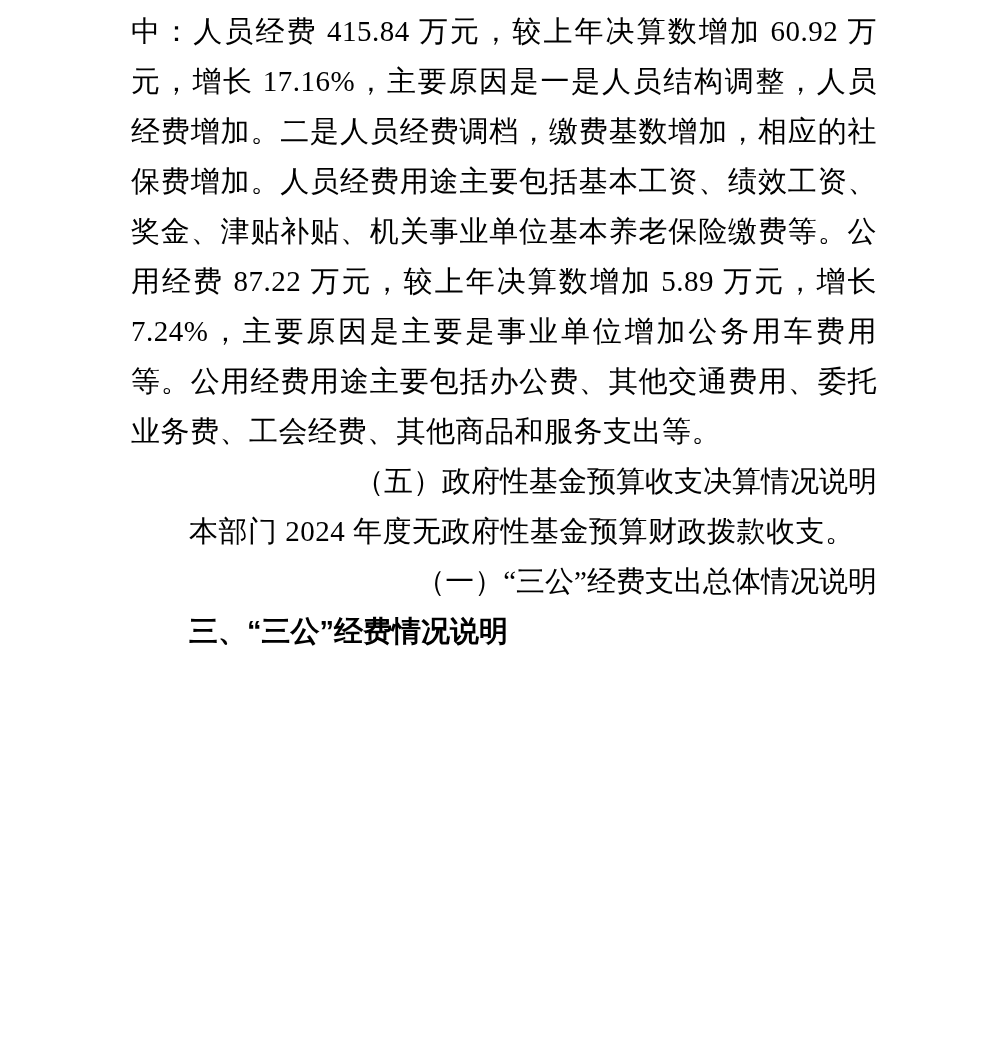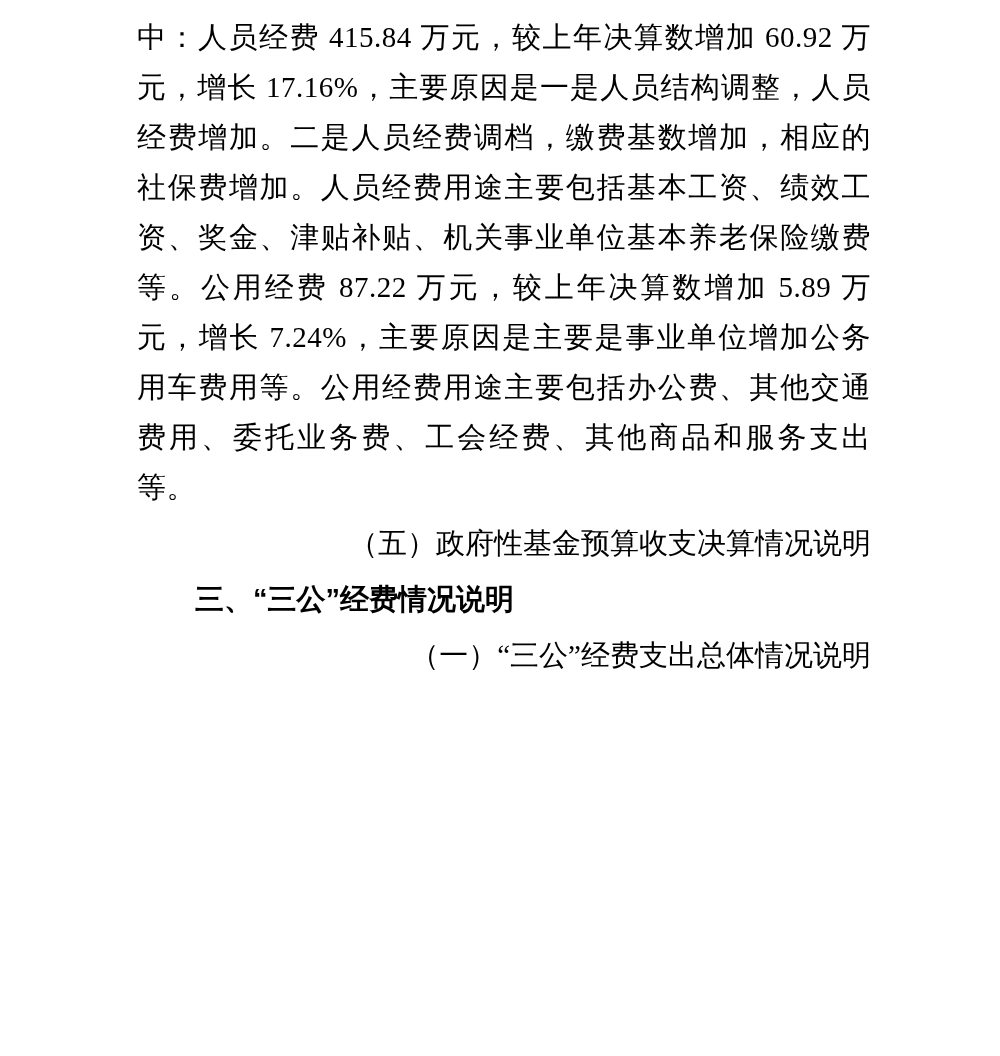--- a/index.html
+++ b/index.html
@@ -20,21 +20,21 @@
     top: 6px;
     width: 746px;
     color: #000000;
     font-family: "Liberation Serif", "DejaVu Serif", serif;
     font-size: 29px;
     line-height: 50px;
     text-align: justify;
     text-justify: inter-character;
   }
   .para {
-    margin: 6px;
+    margin: 0;
     padding: 0;
   }
   .para.indent {
     text-indent: 2em;
   }
   .para.heading-bold {
     font-family: "Liberation Sans", "DejaVu Sans", sans-serif;
     font-weight: 700;
     text-align: left;
   }
@@ -45,16 +45,17 @@
     letter-spacing: 0.5px;
   }
 </style>
 </head>
 <body>
 
 <div class="page" style="background: rgb(255, 255, 255);">
   <div class="doc" id="doc" style="color: rgb(0, 0, 0);">
       <p class="para body-continuation">中：人员经费 415.84 万元，较上年决算数增加 60.92 万元，增长 17.16%，主要原因是一是人员结构调整，人员经费增加。二是人员经费调档，缴费基数增加，相应的社保费增加。人员经费用途主要包括基本工资、绩效工资、奖金、津贴补贴、机关事业单位基本养老保险缴费等。公用经费 87.22 万元，较上年决算数增加 5.89 万元，增长 7.24%，主要原因是主要是事业单位增加公务用车费用等。公用经费用途主要包括办公费、其他交通费用、委托业务费、工会经费、其他商品和服务支出等。</p>
       <p class="para subheading-kai indent">（五）政府性基金预算收支决算情况说明</p>
+      <p class="para body indent">本部门 2024 年度无政府性基金预算财政拨款收支。</p>
+      <p class="para subheading-kai indent">（一）“三公”经费支出总体情况说明</p>
       <p class="para heading-bold indent">三、“三公”经费情况说明</p>
-      <p class="para subheading-kai indent">（一）“三公”经费支出总体情况说明</p>
     </div>
 </div>
 
 </body></html>

